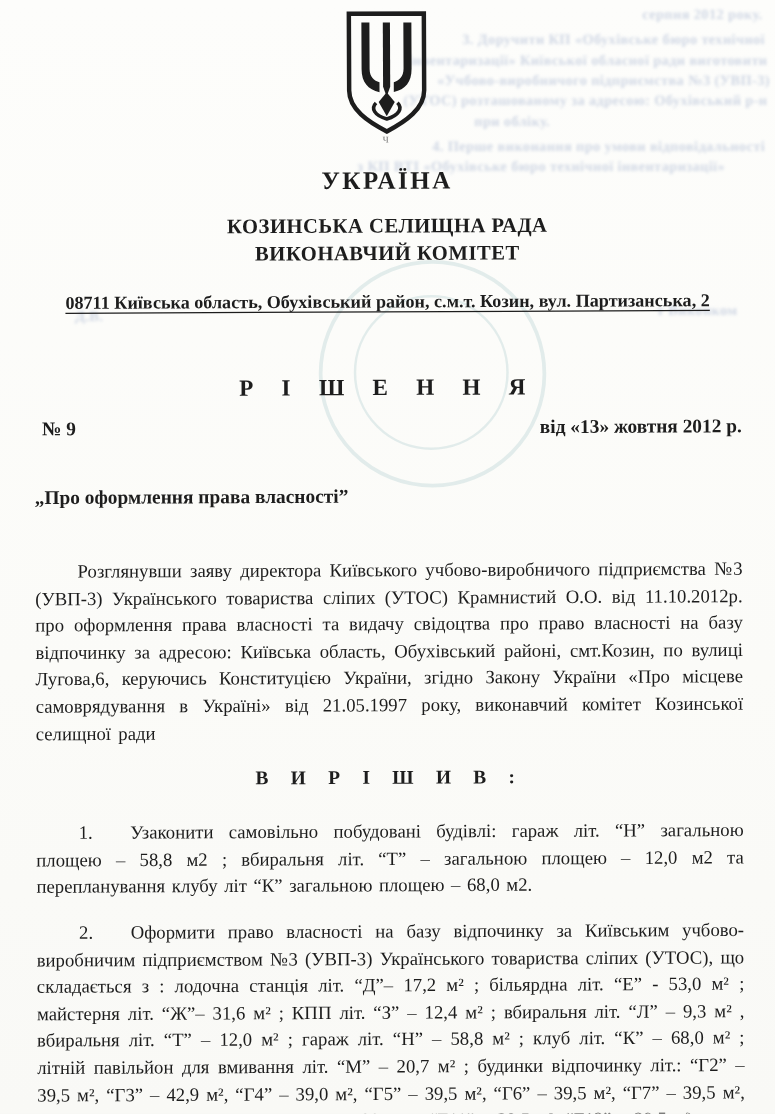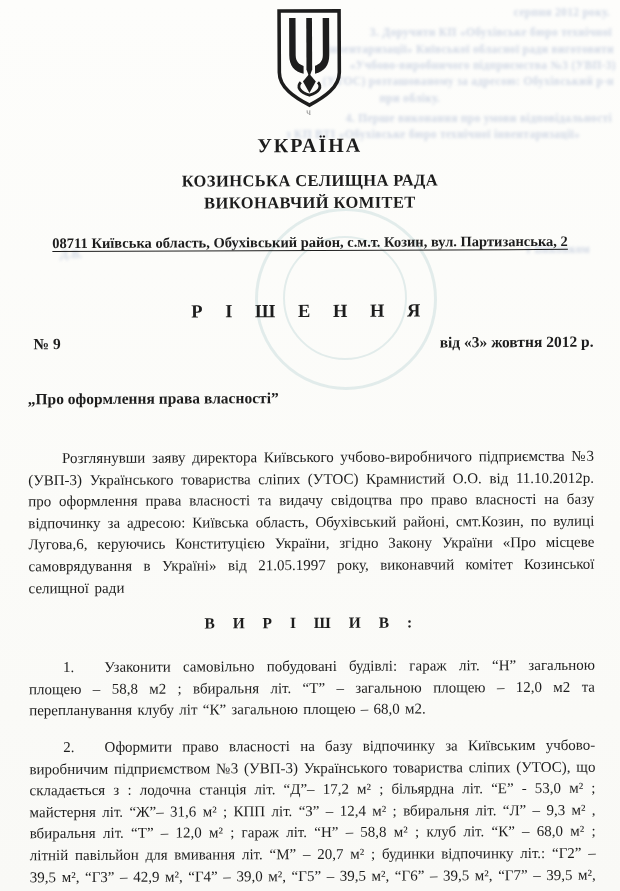--- a/index.html
+++ b/index.html
@@ -111,21 +111,21 @@
     <div class="org">
       <div>КОЗИНСЬКА СЕЛИЩНА РАДА</div>
       <div>ВИКОНАВЧИЙ КОМІТЕТ</div>
     </div>
     <div class="address">08711 Київська область, Обухівський район, с.м.т. Козин, вул. Партизанська, 2</div>
 
     <div class="doc-type">Р І Ш Е Н Н Я</div>
 
     <div class="num-row">
       <span class="num">№ 9</span>
-      <span class="date">від «3» жовтня 2012 р.</span>
+      <span class="date">від «13» жовтня 2012 р.</span>
     </div>
 
     <div class="doc-title">„Про оформлення права власності”</div>
 
     <p class="para">Розглянувши заяву директора Київського учбово-виробничого підприємства №3 (УВП-3) Українського товариства сліпих (УТОС) Крамнистий О.О. від 11.10.2012р. про оформлення права власності та видачу свідоцтва про право власності на базу відпочинку за адресою: Київська область, Обухівський районі, смт.Козин, по вулиці Лугова,6, керуючись Конституцією України, згідно Закону України «Про місцеве самоврядування в Україні» від 21.05.1997 року, виконавчий комітет Козинської селищної ради</p>
 
     <div class="resolved">В И Р І Ш И В :</div>
 
     <p class="item first">1.  Узаконити самовільно побудовані будівлі: гараж літ. “Н” загальною площею – 58,8 м2 ; вбиральня літ. “Т” – загальною площею – 12,0 м2 та перепланування клубу літ “К” загальною площею – 68,0 м2.</p>
     <p class="item">2.  Оформити право власності на базу відпочинку за Київським учбово-виробничим підприємством №3 (УВП-3) Українського товариства сліпих (УТОС), що складається з : лодочна станція літ. “Д”– 17,2 м² ; більярдна літ. “Е” - 53,0 м² ; майстерня літ. “Ж”– 31,6 м² ; КПП літ. “З” – 12,4 м²  ; вбиральня літ. “Л” – 9,3 м² , вбиральня літ. “Т” – 12,0 м²  ; гараж літ. “Н” – 58,8 м²  ; клуб літ. “К” – 68,0 м²  ; літній павільйон для вмивання літ. “М” – 20,7 м²  ; будинки відпочинку літ.: “Г2” – 39,5 м²,  “Г3” – 42,9 м², “Г4” – 39,0 м², “Г5” – 39,5 м², “Г6” – 39,5 м²,  “Г7” – 39,5 м², “Г8” – 39,5 м²,  “Г9” – 39,5 м²,  “Г10” – 39,5 м²,  “Г11” – 39,5 м²,  “Г12” – 39,5 м²,</p>

